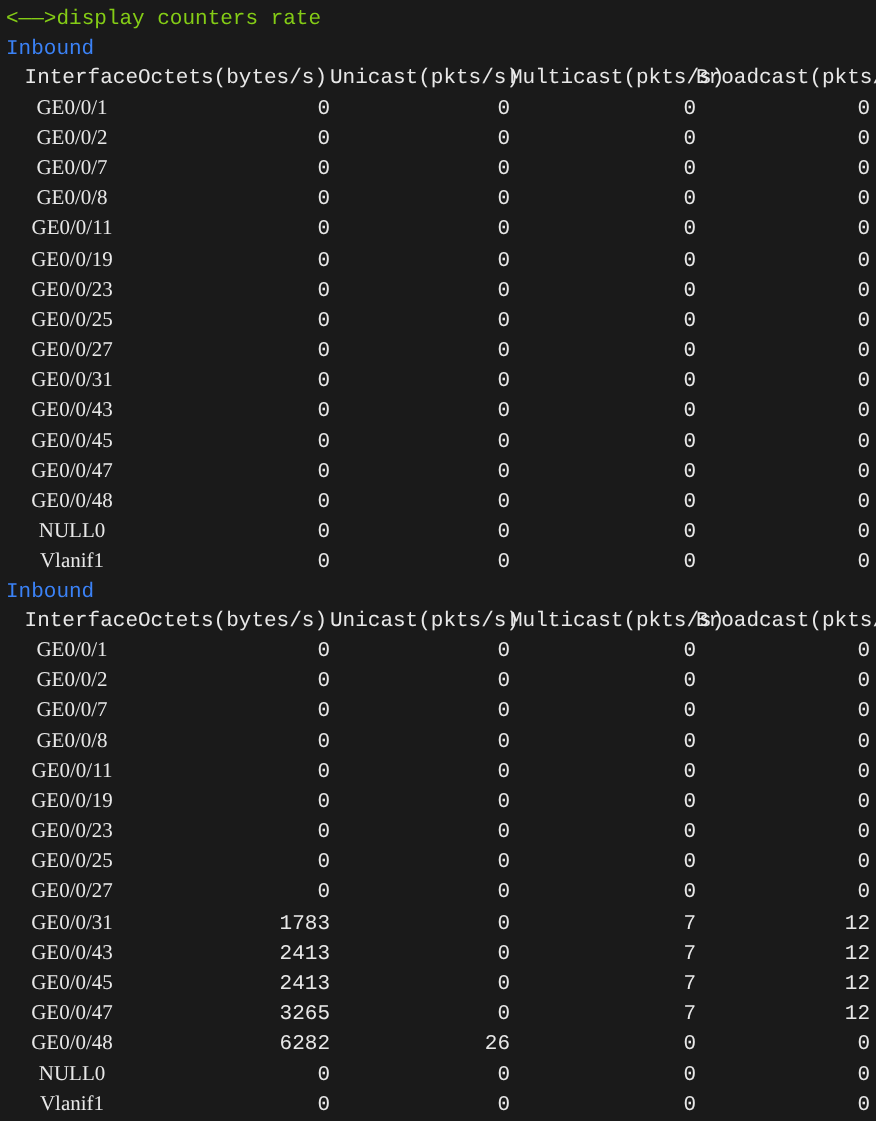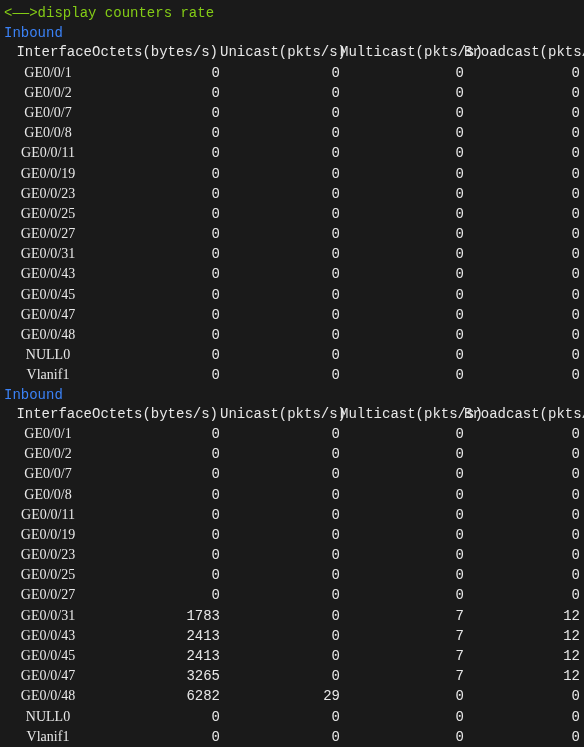--- a/index.html
+++ b/index.html
@@ -301,21 +301,21 @@
       <tr>
         <td class="iface">GE0/0/47</td>
         <td class="num">3265</td>
         <td class="num">0</td>
         <td class="num">7</td>
         <td class="num">12</td>
       </tr>
       <tr>
         <td class="iface">GE0/0/48</td>
         <td class="num">6282</td>
-        <td class="num">29</td>
+        <td class="num">26</td>
         <td class="num">0</td>
         <td class="num">0</td>
       </tr>
       <tr>
         <td class="iface">NULL0</td>
         <td class="num">0</td>
         <td class="num">0</td>
         <td class="num">0</td>
         <td class="num">0</td>
       </tr>

